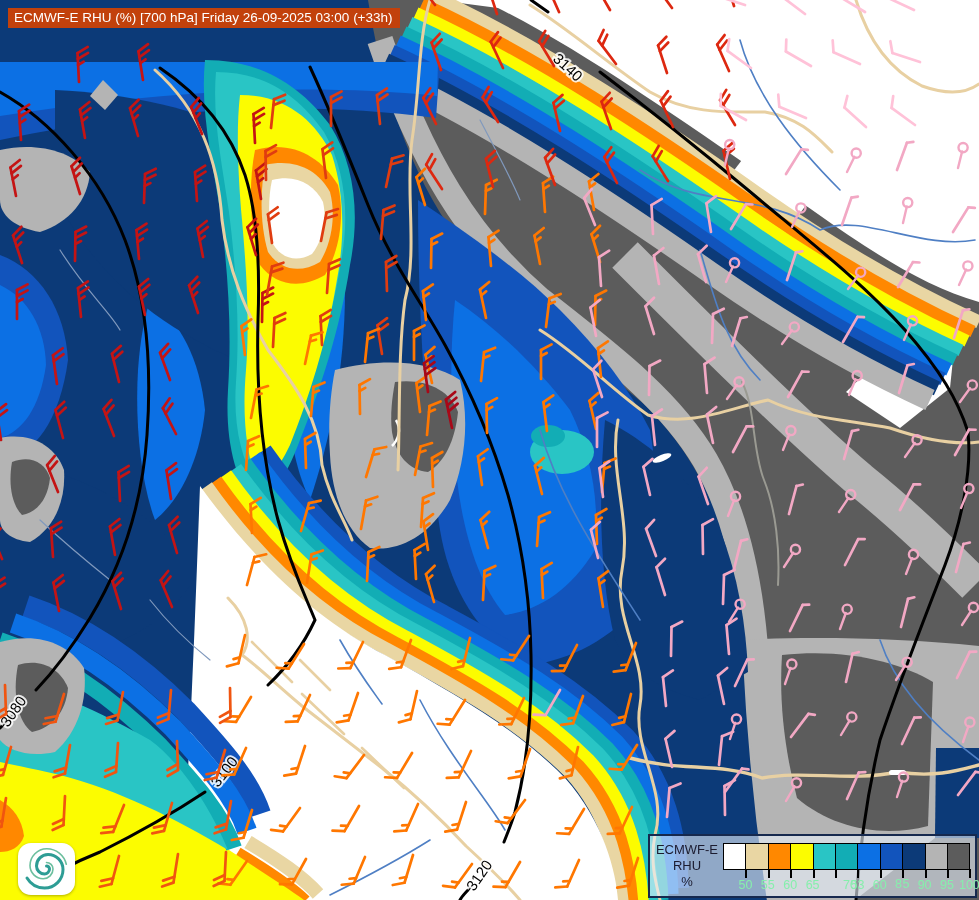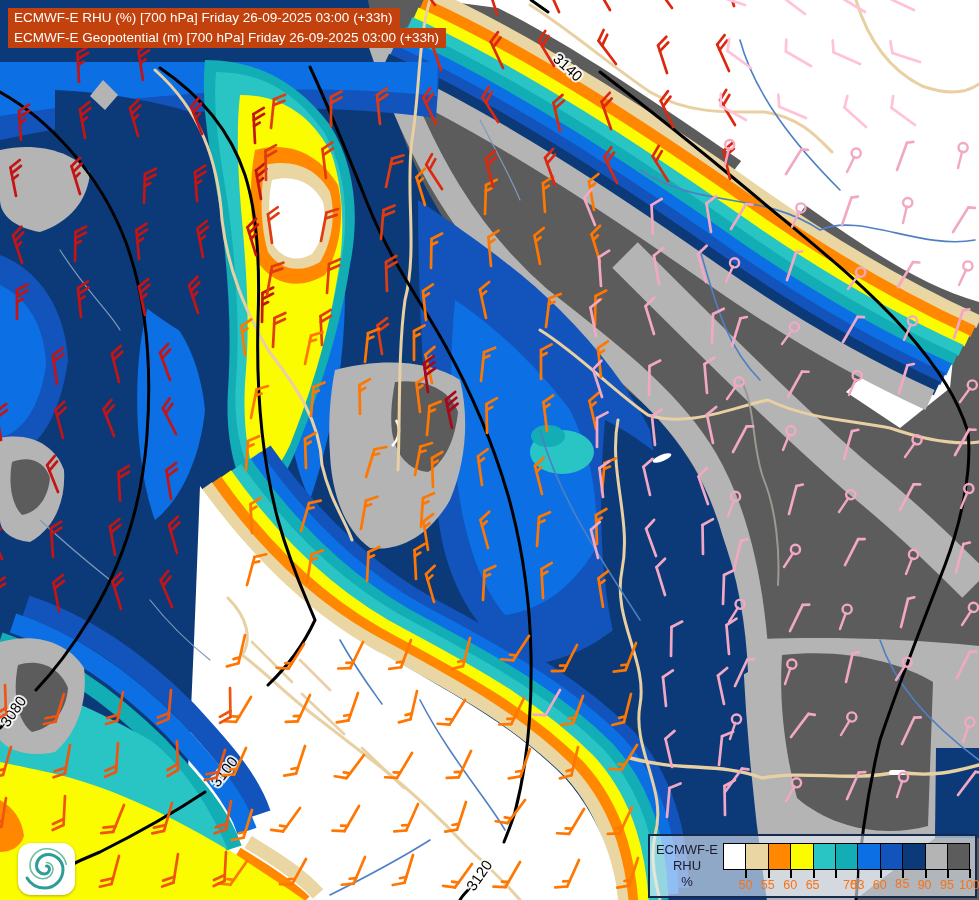--- a/index.html
+++ b/index.html
@@ -10,21 +10,21 @@
   #header{position:absolute;left:8px;top:8px;z-index:30;}
   #header .hline{display:table;background:#c2410c;color:#fff;font-size:13.5px;
     line-height:20px;padding:0 7px 0 6px;white-space:nowrap;letter-spacing:0px;}
   
   #legend{position:absolute;left:648px;top:834px;width:329px;height:64px;z-index:25;
     background:rgba(233,241,252,0.60);border:2px solid #16294e;box-sizing:border-box;}
   #legend-title{position:absolute;left:4px;top:6px;width:66px;text-align:center;
     color:#1c1c30;font-size:13px;line-height:16px;}
   .lg-swatch{position:absolute;top:7px;height:27px;border:1px solid #000;box-sizing:border-box;}
   .lg-tick{position:absolute;top:33px;width:2px;height:9px;background:#000;}
-  .lg-num{position:absolute;top:42px;width:24px;text-align:center;color:#f97316;font-size:12.5px;}
+  .lg-num{position:absolute;top:42px;width:24px;text-align:center;color:#86efac;font-size:12.5px;}
   
   #logo{position:absolute;left:18px;top:843px;width:57px;height:52px;background:#fff;
     border-radius:13px;box-shadow:0 1px 3px rgba(0,0,0,0.3);z-index:20;}
   .ct-label{font-size:15px;fill:#000;paint-order:stroke;stroke:rgba(255,255,255,0.85);
     stroke-width:4px;font-family:"Liberation Sans",sans-serif;}
 </style>
 </head>
 <body>
 
 <div id="map-wrap">
@@ -972,21 +972,20 @@
         <line x1="447.2180311111915" y1="405.50260518312245" x2="456.41056442861924" y2="397.78915386688396" stroke="#a80818" stroke-width="2.7" stroke-linecap="round"></line>
         <line x1="448.4655012560981" y1="411.3714907875253" x2="457.6580345735258" y2="403.6580394712868" stroke="#a80818" stroke-width="2.7" stroke-linecap="round"></line>
         <line x1="560" y1="690" x2="545.5" y2="715.1147367097487" stroke="#f2a8c4" stroke-width="2.7" stroke-linecap="round"></line>
         <line x1="545.5" y1="715.1147367097487" x2="533.5073100757709" y2="714.6959427493188" stroke="#f2a8c4" stroke-width="2.7" stroke-linecap="round"></line>
       </g>
 </svg>
 </div>
 
 <div id="header">
   <div class="hline">ECMWF-E RHU (%) [700 hPa] Friday 26-09-2025 03:00 (+33h)</div>
-  <div class="hline">ECMWF-E Geopotential (m) [700 hPa] Friday 26-09-2025 03:00 (+33h)</div>
 </div>
 
 <div id="legend">
   <div id="legend-title">
     <div>ECMWF-E</div>
     <div>RHU</div>
     <div>%</div>
   </div>
   <div id="legend-swatches">
       <div class="lg-swatch" style="left: 73px; width: 23.4px; background: rgb(255, 255, 255);"></div>

